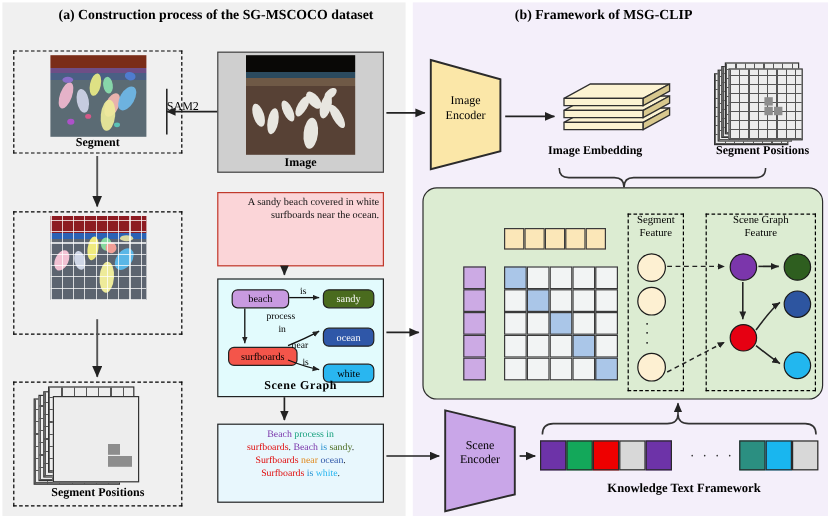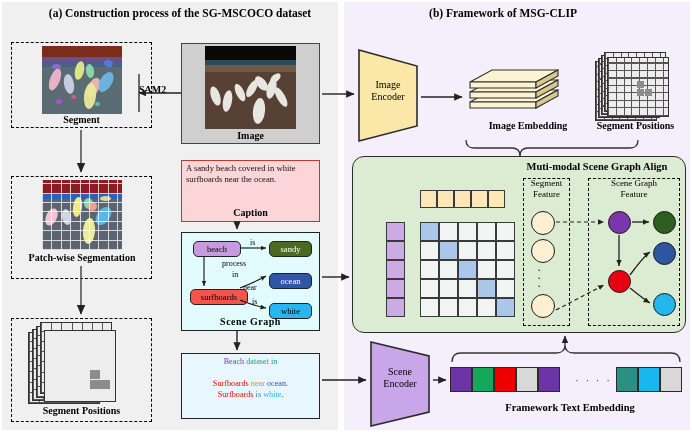--- a/index.html
+++ b/index.html
@@ -45,21 +45,21 @@
   
   .cubewrap{position:absolute;}
   .cubelayer{position:absolute;box-sizing:border-box;border:1px solid #333;background:#ededed;
      background-image:
        repeating-linear-gradient(0deg,#555 0 1px,transparent 1px 10.2px),
        repeating-linear-gradient(90deg,#555 0 1px,transparent 1px 10.2px);}
   .cubecell{position:absolute;background:#8d8d8d;}
 
   
   .captionbox{position:absolute;box-sizing:border-box;background:#fbd5d8;border:1.3px solid #c0392b;}
-  .captionbox .txt{position:absolute;left:4px;top:2px;right:3px;font-size:8.6px;line-height:10.5px;color:#111;text-align:left;}
+  .captionbox .txt{position:absolute;left:4px;top:2px;right:3px;font-size:8.6px;line-height:10.5px;color:#111;text-align:right;}
 
   
   .sgbox{position:absolute;box-sizing:border-box;background:#e2fbfd;border:1.3px solid #222;}
   .node{position:absolute;box-sizing:border-box;border:1.1px solid #222;border-radius:5px;
      font-size:8.6px;color:#000;display:flex;align-items:center;justify-content:center;white-space:nowrap;}
   .edgelbl{position:absolute;font-size:8px;color:#000;white-space:nowrap;}
 
   
   .ktbox{position:absolute;box-sizing:border-box;background:#e8f7fd;border:1.3px solid #222;}
   .ktline{position:absolute;left:0;width:100%;text-align:center;font-size:8.2px;white-space:nowrap;}
@@ -114,21 +114,20 @@
     <div class="bl" style="position:absolute;left:4px;top:28px;width:11px;height:18px;border-radius:50%;background:#f3c2d4;transform:rotate(25deg);"></div>
     <div class="bl" style="position:absolute;left:20px;top:29px;width:9px;height:16px;border-radius:50%;background:#cfd6e6;transform:rotate(-12deg);"></div>
     <div class="bl" style="position:absolute;left:31px;top:17px;width:9px;height:20px;border-radius:50%;background:#eeea7e;transform:rotate(8deg);"></div>
     <div class="bl" style="position:absolute;left:42px;top:18px;width:9px;height:11px;border-radius:50%;background:#86d99f;transform:rotate(-4deg);"></div>
     <div class="bl" style="position:absolute;left:46px;top:22px;width:9px;height:9px;border-radius:50%;background:#f09f96;transform:rotate(20deg);"></div>
     <div class="bl" style="position:absolute;left:41px;top:38px;width:12px;height:26px;border-radius:50%;background:#eeeb9a;transform:rotate(4deg);"></div>
     <div class="bl" style="position:absolute;left:55px;top:26px;width:13px;height:20px;border-radius:50%;background:#5ab6e6;transform:rotate(35deg);"></div>
     <div class="bl" style="position:absolute;left:58px;top:16px;width:11px;height:5px;border-radius:50%;background:#d8d8a0;"></div>
     <div class="gridov"></div>
   </div>
-  <div class="capt" style="left:6px;top:252px;width:152px;">Patch-wise Segmentation</div>
 
   <div class="dash" style="left:11px;top:318px;width:141px;height:104px;"></div>
   <div class="cubewrap" style="left:28px;top:322px;width:120px;height:88px;">
     <div class="cubelayer" style="left:0px;top:10px;width:72px;height:72px;"></div>
     <div class="cubelayer" style="left:4px;top:7px;width:72px;height:72px;"></div>
     <div class="cubelayer" style="left:8px;top:4px;width:72px;height:72px;"></div>
     <div class="cubelayer" style="left:12px;top:0px;width:72px;height:72px;"></div>
     <div class="cubelayer" style="left:16px;top:8px;width:72px;height:72px;background:#ededed;"></div>
     <div class="cubecell" style="left:62px;top:48px;width:10px;height:9px;"></div>
     <div class="cubecell" style="left:62px;top:58px;width:10px;height:9px;"></div>
@@ -143,44 +142,46 @@
     <div class="sb" style="left:31px;top:37px;width:8px;height:19px;transform:rotate(-25deg);"></div>
     <div class="sb" style="left:43px;top:33px;width:8px;height:19px;transform:rotate(30deg);"></div>
     <div class="sb" style="left:52px;top:29px;width:9px;height:17px;transform:rotate(-40deg);"></div>
     <div class="sb" style="left:62px;top:32px;width:9px;height:21px;transform:rotate(15deg);"></div>
     <div class="sb" style="left:72px;top:40px;width:8px;height:22px;transform:rotate(-30deg);"></div>
     <div class="sb" style="left:48px;top:52px;width:12px;height:26px;transform:rotate(6deg);"></div>
     <div class="sb" style="left:67px;top:26px;width:7px;height:12px;transform:rotate(50deg);"></div>
   </div>
   <div class="capt" style="left:181px;top:130px;width:139px;">Image</div>
 
-  <div style="position:absolute;left:139px;top:84px;font-size:10px;font-weight:bold;color:#000;">SAM2</div>
+  <div style="position:absolute;left:139px;top:84px;font-size:10px;font-weight:normal;color:#000;">SAM2</div>
 
   <div class="captionbox" style="left:181px;top:160px;width:139px;height:62px;">
     <div class="txt">A sandy beach covered in white surfboards near the ocean.</div>
   </div>
-  <div class="capt" style="left:181px;top:207px;width:139px;">Caption</div>
 
   <div class="sgbox" style="left:181px;top:232px;width:139px;height:99px;">
     <div class="node" style="left:11px;top:8px;width:48px;height:16px;background:#c89ae0;">beach</div>
     <div class="node" style="left:87px;top:8px;width:43px;height:16px;background:#4a6b1e;color:#fff;">sandy</div>
     <div class="node" style="left:8px;top:56px;width:58px;height:16px;background:#f4554a;">surfboards</div>
     <div class="node" style="left:87px;top:40px;width:43px;height:16px;background:#2f57a8;color:#fff;">ocean</div>
     <div class="node" style="left:87px;top:70px;width:43px;height:16px;background:#29b6f0;">white</div>
     <div class="edgelbl" style="left:68px;top:5px;">is</div>
     <div class="edgelbl" style="left:40px;top:26px;">process</div>
     <div class="edgelbl" style="left:50px;top:37px;">in</div>
     <div class="edgelbl" style="left:61px;top:50px;">near</div>
     <div class="edgelbl" style="left:70px;top:64px;">is</div>
   </div>
   <div class="capt" style="left:181px;top:316px;width:139px;letter-spacing:.5px;">Scene Graph</div>
 
   <div class="ktbox" style="left:181px;top:353px;width:139px;height:66px;">
     <div class="ktline" style="top:3px;">
-      <span style="color:#7b36ab;">Beach</span> <span style="color:#17a07d;">dataset in</span>
+      <span style="color:#7b36ab;">Beach</span> <span style="color:#17a07d;">process in</span>
+    </div>
+    <div class="ktline" style="top:14px;">
+      <span style="color:#e00b0b;">surfboards</span><span style="color:#111;">. </span><span style="color:#7b36ab;">Beach</span> <span style="color:#1e8ccd;">is</span> <span style="color:#4a6b1e;">sandy</span><span style="color:#111;">.</span>
     </div>
     <div class="ktline" style="top:25px;">
       <span style="color:#e00b0b;">Surfboards</span> <span style="color:#e08a1e;">near</span> <span style="color:#2f57a8;">ocean</span><span style="color:#111;">.</span>
     </div>
     <div class="ktline" style="top:36px;">
       <span style="color:#e00b0b;">Surfboards</span> <span style="color:#1e8ccd;">is</span> <span style="color:#29b6f0;">white</span><span style="color:#111;">.</span>
     </div>
   </div>
 
   <div class="panelB"></div>
@@ -204,36 +205,35 @@
         <polygon points="70,42 92,30 92,36 70,48" fill="#d8c88e"></polygon>
         <polygon points="4,32 26,20 92,20 70,32" fill="#fcf3d2"></polygon>
         <polygon points="4,32 4,38 70,38 70,32" fill="#fcf3d2"></polygon>
         <polygon points="70,32 92,20 92,26 70,38" fill="#d8c88e"></polygon>
         <polygon points="4,22 26,10 92,10 70,22" fill="#fcf3d2"></polygon>
         <polygon points="4,22 4,28 70,28 70,22" fill="#fcf3d2"></polygon>
         <polygon points="70,22 92,10 92,16 70,28" fill="#d8c88e"></polygon>
       </g>
     </svg>
   </div>
-  <div class="capt" style="left:473px;top:120px;width:110px;font-size:10px;">Image Embedding</div>
+  <div class="capt" style="left:441px;top:120px;width:110px;font-size:10px;">Image Embedding</div>
 
   <div class="cube2" style="left:595px;top:49px;width:86px;height:72px;">
     <div class="cubelayer" style="position:absolute;left:0px;top:12px;width:62px;height:60px;background-image:repeating-linear-gradient(0deg,#555 0 1px,transparent 1px 7.5px),repeating-linear-gradient(90deg,#555 0 1px,transparent 1px 7.8px);"></div>
     <div class="cubelayer" style="position:absolute;left:3px;top:9px;width:62px;height:60px;background-image:repeating-linear-gradient(0deg,#555 0 1px,transparent 1px 7.5px),repeating-linear-gradient(90deg,#555 0 1px,transparent 1px 7.8px);"></div>
     <div class="cubelayer" style="position:absolute;left:6px;top:6px;width:62px;height:60px;background-image:repeating-linear-gradient(0deg,#555 0 1px,transparent 1px 7.5px),repeating-linear-gradient(90deg,#555 0 1px,transparent 1px 7.8px);"></div>
     <div class="cubelayer" style="position:absolute;left:9px;top:3px;width:62px;height:60px;background-image:repeating-linear-gradient(0deg,#555 0 1px,transparent 1px 7.5px),repeating-linear-gradient(90deg,#555 0 1px,transparent 1px 7.8px);"></div>
     <div class="cubelayer" style="position:absolute;left:12px;top:8px;width:62px;height:60px;background-image:repeating-linear-gradient(0deg,#555 0 1px,transparent 1px 7.5px),repeating-linear-gradient(90deg,#555 0 1px,transparent 1px 7.8px);"></div>
     <div class="cubecell" style="left:42px;top:32px;width:7px;height:7px;"></div>
     <div class="cubecell" style="left:42px;top:40px;width:7px;height:7px;"></div>
     <div class="cubecell" style="left:50px;top:40px;width:7px;height:7px;"></div>
   </div>
   <div class="capt" style="left:583px;top:120px;width:105px;font-size:10px;">Segment Positions</div>
 
   <div class="greenbox" style="left:352px;top:156px;width:334px;height:177px;"></div>
-  <div class="capt" style="left:508px;top:161px;width:178px;font-size:10.5px;">Muti-modal Scene Graph Align</div>
 
   <div class="cell" style="left:420px;top:190px;width:17px;height:18px;background:#fbe7b8;"></div>
   <div class="cell" style="left:437px;top:190px;width:17px;height:18px;background:#fbe7b8;"></div>
   <div class="cell" style="left:454px;top:190px;width:17px;height:18px;background:#fbe7b8;"></div>
   <div class="cell" style="left:471px;top:190px;width:17px;height:18px;background:#fbe7b8;"></div>
   <div class="cell" style="left:488px;top:190px;width:17px;height:18px;background:#fbe7b8;"></div>
 
   <div class="cell" style="left:386px;top:222px;width:19px;height:19px;background:#ccaae4;"></div>
   <div class="cell" style="left:386px;top:241px;width:19px;height:19px;background:#ccaae4;"></div>
   <div class="cell" style="left:386px;top:260px;width:19px;height:19px;background:#ccaae4;"></div>
@@ -303,21 +303,21 @@
 
   <div class="kteblk" style="left:450px;top:367px;width:22px;height:25px;background:#6d33a8;"></div>
   <div class="kteblk" style="left:472px;top:367px;width:22px;height:25px;background:#13a85a;"></div>
   <div class="kteblk" style="left:494px;top:367px;width:22px;height:25px;background:#ee0000;"></div>
   <div class="kteblk" style="left:516px;top:367px;width:22px;height:25px;background:#d8d8d8;"></div>
   <div class="kteblk" style="left:538px;top:367px;width:22px;height:25px;background:#6d33a8;"></div>
   <div class="dots" style="left:575px;top:374px;">· · · · · ·</div>
   <div class="kteblk" style="left:616px;top:367px;width:22px;height:25px;background:#2b8f81;"></div>
   <div class="kteblk" style="left:638px;top:367px;width:22px;height:25px;background:#19b6ef;"></div>
   <div class="kteblk" style="left:660px;top:367px;width:22px;height:25px;background:#d8d8d8;"></div>
-  <div class="capt" style="left:470px;top:402px;width:200px;font-size:10.5px;">Framework Text Embedding</div>
+  <div class="capt" style="left:470px;top:402px;width:200px;font-size:10.5px;">Knowledge Text Framework</div>
 
   <svg class="ov">
     <defs>
       <marker id="ah" markerWidth="7" markerHeight="7" refX="5.6" refY="2.6" orient="auto">
         <path d="M0,0 L6,2.6 L0,5.2 z" fill="#222"></path>
       </marker>
       <marker id="ahs" markerWidth="6" markerHeight="6" refX="5" refY="2.2" orient="auto">
         <path d="M0,0 L5,2.2 L0,4.4 z" fill="#222"></path>
       </marker>
     </defs>

